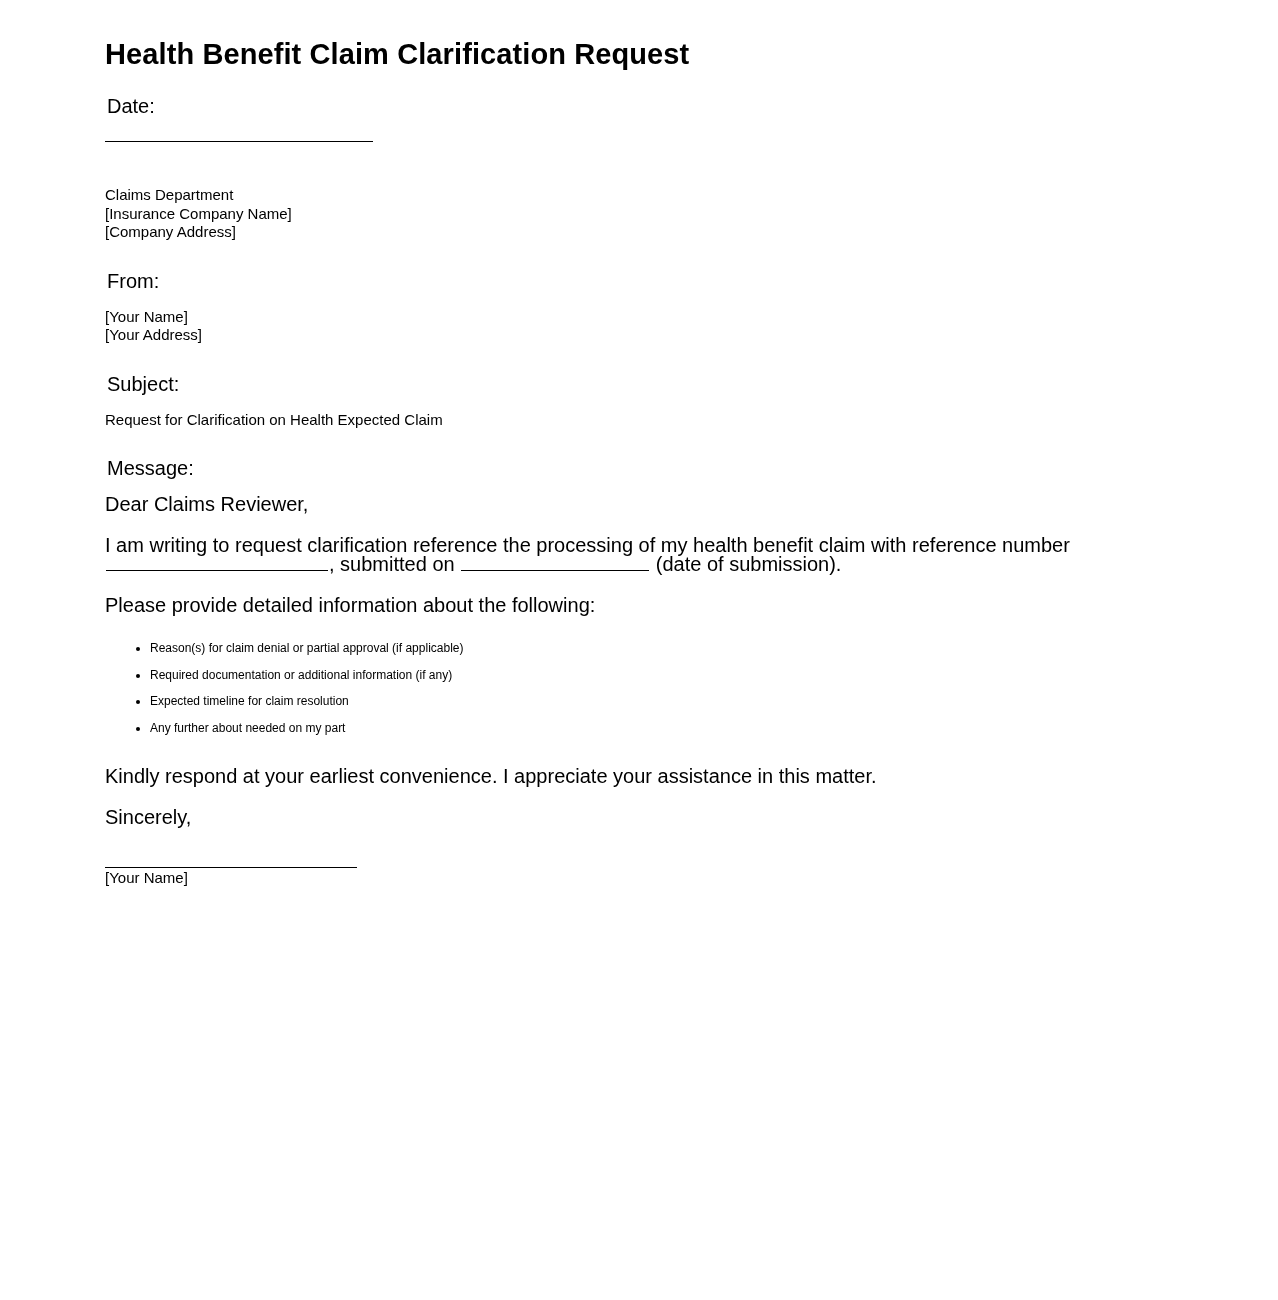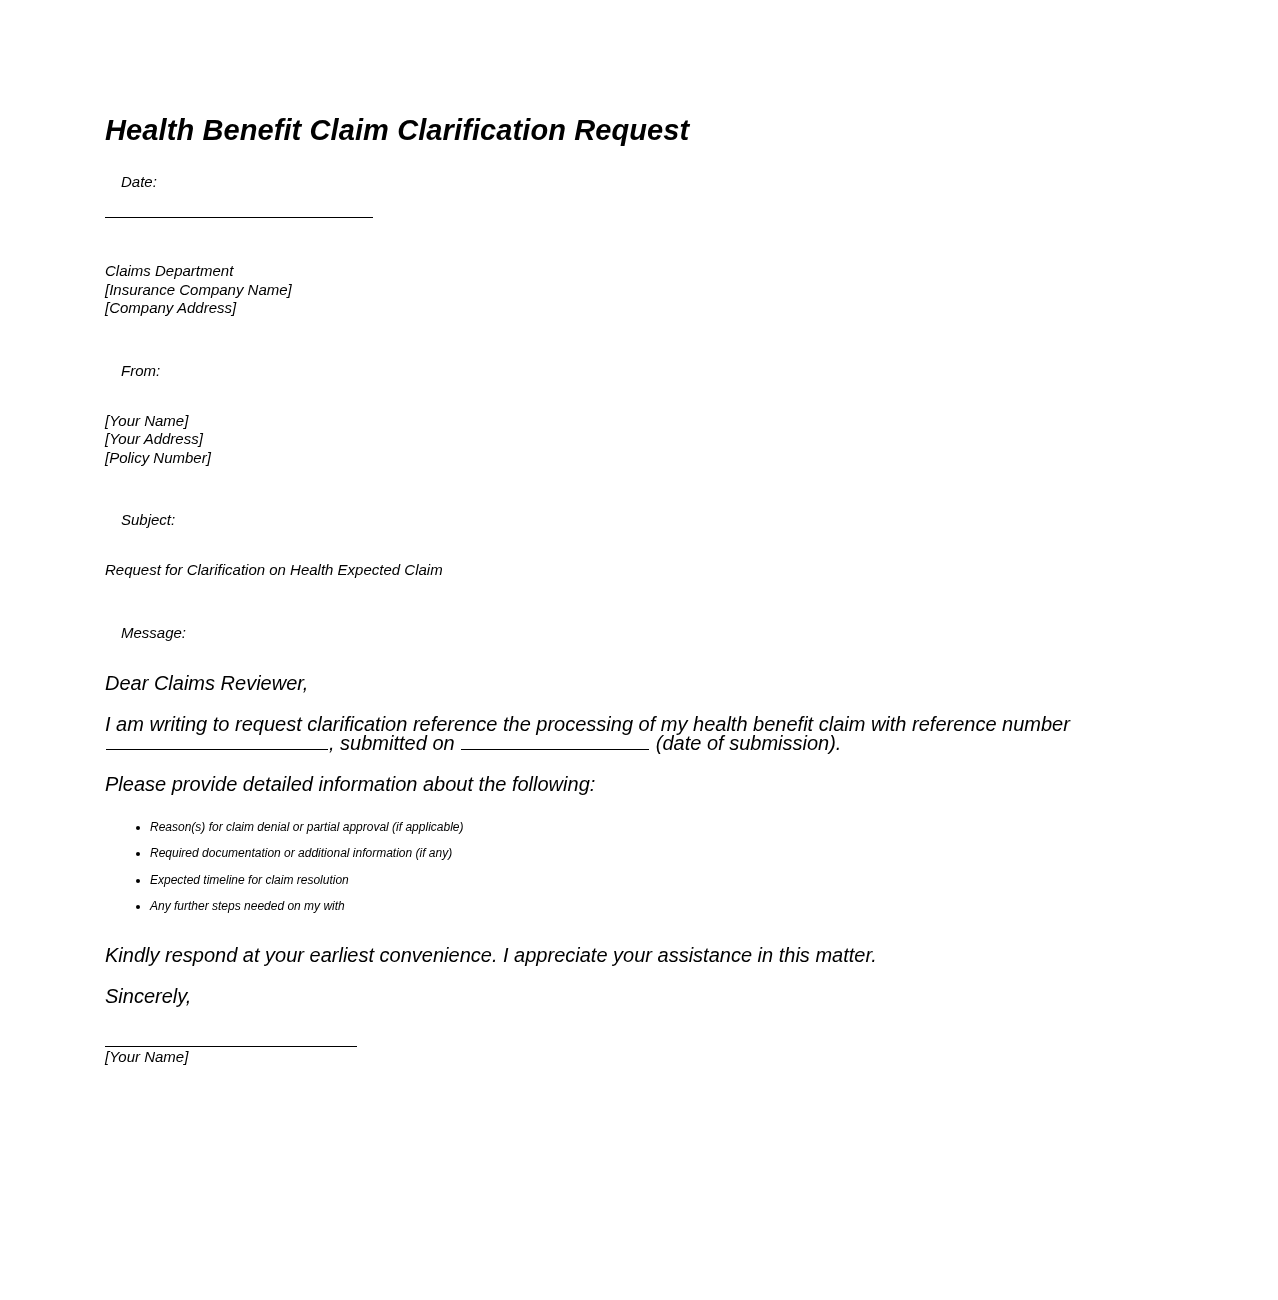--- a/index.html
+++ b/index.html
@@ -9,37 +9,36 @@
   }
   body {
     width: 1278px;
     height: 1300px;
     font-family: "Liberation Sans", sans-serif;
     color: #000000;
     -webkit-font-smoothing: none;
   }
 
   .page {
-    padding: 114px 0 0 105px;
+    padding: 38px 0 0 105px;
     box-sizing: border-box;
-    font-style: italic;
   }
 
   .doc-title {
     font-size: 29px;
     font-weight: bold;
     line-height: 1.15;
     margin: 0 0 26px 0;
     letter-spacing: 0.1px;
   }
 
   .label {
-    font-size: 15px;
+    font-size: 20px;
     line-height: 18px;
-    margin: 16px;
+    margin: 2px;
     padding: 0;
   }
 
   .block-gap-sm { height: 16px; }
   .block-gap-md { height: 22px; }
   .block-gap-lg { height: 28px; }
 
   .addr-line {
     font-size: 15px;
     line-height: 18.5px;
@@ -117,21 +116,20 @@
   <p class="addr-line">Claims Department</p>
   <p class="addr-line">[Insurance Company Name]</p>
   <p class="addr-line">[Company Address]</p>
 
   <div class="block-gap-lg"></div>
 
   <p class="label">From:</p>
   <div class="block-gap-sm"></div>
   <p class="addr-line">[Your Name]</p>
   <p class="addr-line">[Your Address]</p>
-  <p class="addr-line">[Policy Number]</p>
 
   <div class="block-gap-lg"></div>
 
   <p class="label">Subject:</p>
   <div class="block-gap-sm"></div>
   <p class="addr-line">Request for Clarification on Health Expected Claim</p>
 
   <div class="block-gap-lg"></div>
 
   <p class="label">Message:</p>
@@ -145,21 +143,21 @@
   <div class="block-gap-md"></div>
 
   <p class="para">Please provide detailed information about the following:</p>
 
   <div class="block-gap-sm"></div>
 
   <ul class="detail-list">
     <li>Reason(s) for claim denial or partial approval (if applicable)</li>
     <li>Required documentation or additional information (if any)</li>
     <li>Expected timeline for claim resolution</li>
-    <li>Any further steps needed on my with</li>
+    <li>Any further about needed on my part</li>
   </ul>
 
   <div class="block-gap-md"></div>
 
   <p class="para">Kindly respond at your earliest convenience. I appreciate your assistance in this matter.</p>
 
   <div class="block-gap-md"></div>
 
   <p class="para">Sincerely,</p>
 

